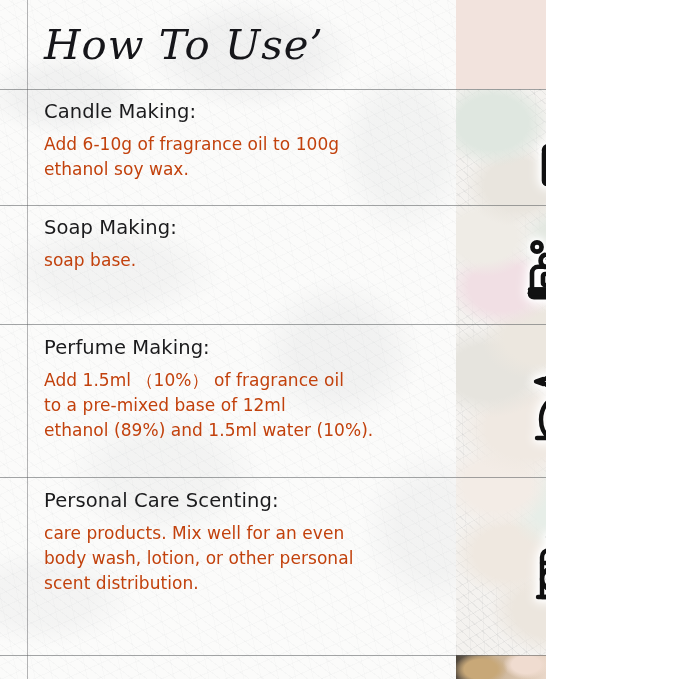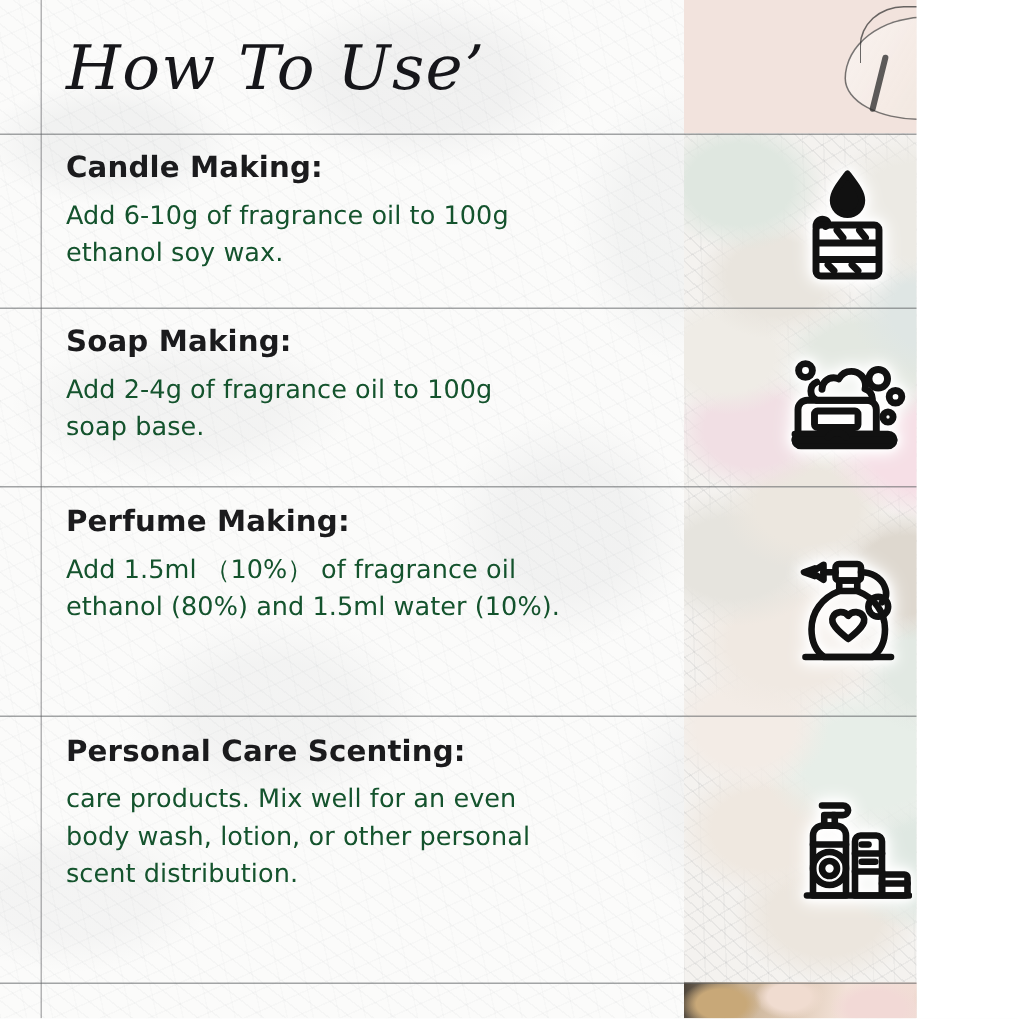--- a/index.html
+++ b/index.html
@@ -6,21 +6,21 @@
     margin: 0;
     padding: 0;
     background: #ffffff;
   }
   body {
     font-family: "Liberation Sans", sans-serif;
   }
 
   #page {
     position: relative;
-    width: 611px;
+    width: 546px;
     height: 679px;
     overflow: hidden;
     background: #fcfcfc;
   }
 
   
   .bg-texture {
     position: absolute;
     inset: 0;
     background-color: #fbfbfa;
@@ -198,33 +198,33 @@
   .section {
     position: absolute;
     left: 28px;
     width: 428px;
     box-sizing: border-box;
     padding-left: 16px;
     padding-right: 8px;
   }
   .sec-title {
     font-family: "DejaVu Sans", "Liberation Sans", sans-serif;
-    font-weight: bold;
+    font-weight: normal;
     font-size: 19.5px;
     color: #1b1b1d;
     letter-spacing: 0.1px;
     margin: 0 0 9px 0;
     white-space: nowrap;
   }
   .sec-body {
     font-family: "DejaVu Sans", "Liberation Sans", sans-serif;
     font-weight: 400;
     font-size: 17px;
     line-height: 1.47;
-    color: #14532d;
+    color: #c2410c;
     margin: 0;
     letter-spacing: 0.05px;
   }
   .sec-body .ln { display: block; white-space: nowrap; }
 
   
   .icon-slot {
     position: absolute;
     left: 500px;
     width: 130px;
@@ -281,21 +281,20 @@
       <path d="M30 43.5 L34 48.5"></path>
       <path d="M45 43.5 L49 48.5"></path>
       <path d="M24 66.5 L28 70.5"></path>
       <path d="M40 66.5 L44 70.5"></path>
     </svg>
   </div>
 
   <div class="section" style="top:216px;">
     <p class="sec-title">Soap Making:</p>
     <p class="sec-body">
-      <span class="ln">Add 2-4g of fragrance oil to 100g</span>
       <span class="ln">soap base.</span>
     </p>
   </div>
   <div class="icon-slot" style="top:215px;height:110px;">
     <svg class="icon-halo" width="86" height="78" viewBox="0 0 86 78" fill="none" stroke="#111" stroke-width="4.6" stroke-linecap="round" stroke-linejoin="round">
       <path d="M10 42 C10 38.5 12.8 35.8 16.2 35.8 H56 C59.4 35.8 62.2 38.5 62.2 42 V58.5 H10 Z"></path>
       <path d="M8 58.5 H70 C72.6 58.5 74 60.2 74 62.3 C74 64.5 72.6 66.2 70 66.2 H12 C9.4 66.2 8 64.5 8 62.3 C8 60.2 9.4 58.5 8 58.5 Z"></path>
       <path d="M8 62.3 H74"></path>
       <rect x="21" y="43" width="29" height="11" rx="2"></rect>
       <path d="M26 28.5 C26 24.2 29.6 20.8 33.8 20.8 C35 20.8 36.2 21.1 37.2 21.6 C38.8 18.6 42 16.6 45.6 16.6 C50.8 16.6 55 20.8 55 26 C55 26.8 54.9 27.6 54.7 28.3 C57.5 29.2 59.6 31.8 59.6 35 C59.6 35.3 59.6 35.6 59.5 35.9 H22.5 C20.2 34.8 18.6 32.4 18.6 29.7 C18.6 27.1 20.2 24.8 22.5 23.8"></path>
@@ -304,21 +303,22 @@
       <circle cx="70" cy="47" r="3.4"></circle>
       <circle cx="15" cy="16" r="4.6"></circle>
       <path d="M30 60.5 C33 56.5 39 56.5 42 60.5"></path>
     </svg>
   </div>
 
   <div class="section" style="top:336px;">
     <p class="sec-title">Perfume Making:</p>
     <p class="sec-body">
       <span class="ln">Add 1.5ml （10%） of fragrance oil</span>
-      <span class="ln">ethanol (80%) and 1.5ml water (10%).</span>
+      <span class="ln">to a pre-mixed base of 12ml</span>
+      <span class="ln">ethanol (89%) and 1.5ml water (10%).</span>
     </p>
   </div>
   <div class="icon-slot" style="top:355px;height:110px;">
     <svg class="icon-halo" width="88" height="84" viewBox="0 0 88 84" fill="none" stroke="#111" stroke-width="4.4" stroke-linecap="round" stroke-linejoin="round">
       <rect x="36" y="8" width="17" height="11" rx="2.4"></rect>
       <path d="M38.5 19 H50.5 V26 H38.5 Z"></path>
       <path d="M53 13.5 C60 13.5 66 17 68.5 22.5 C70.5 27 70 31 67 33.5"></path>
       <circle cx="64.5" cy="36.5" r="6.6"></circle>
       <path d="M36 13.5 H28"></path>
       <path d="M28 8.5 L20 13.5 L28 18.5 Z"></path>

